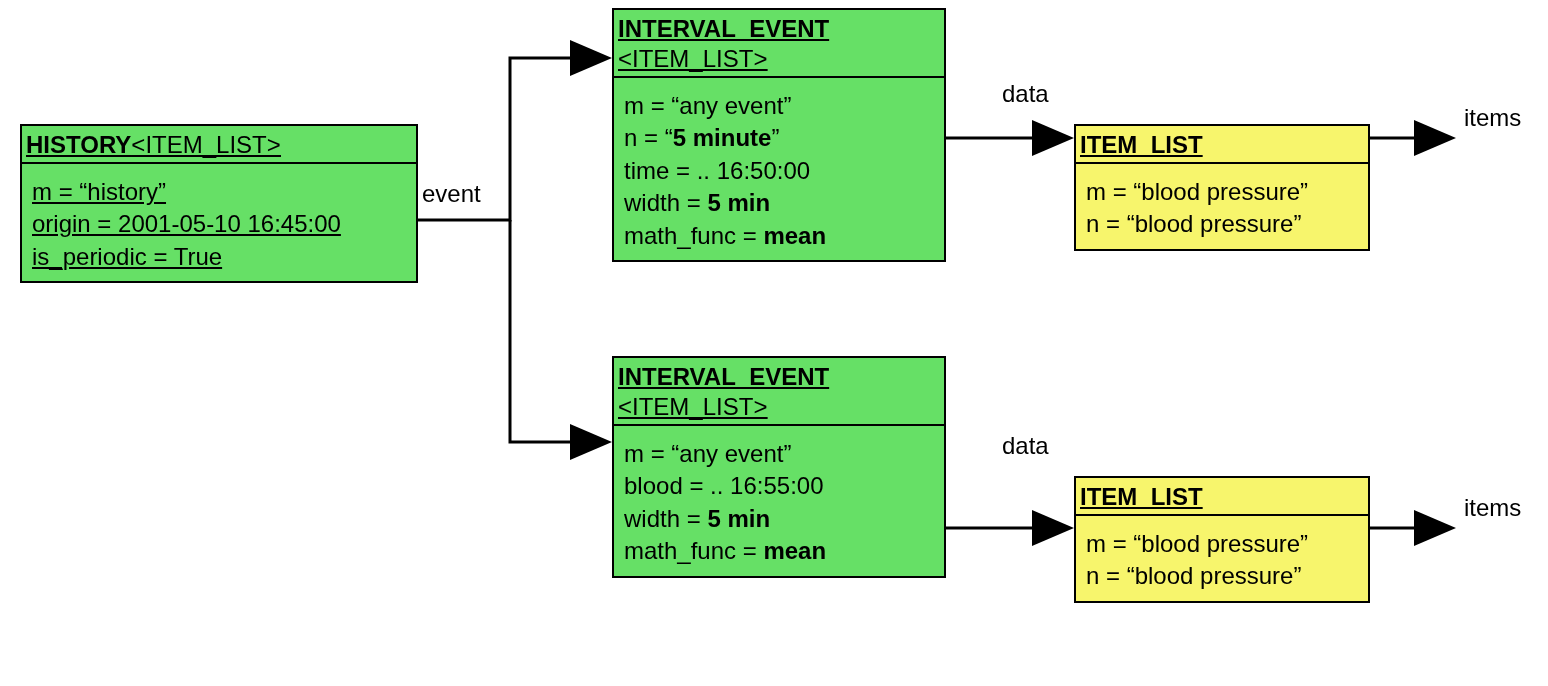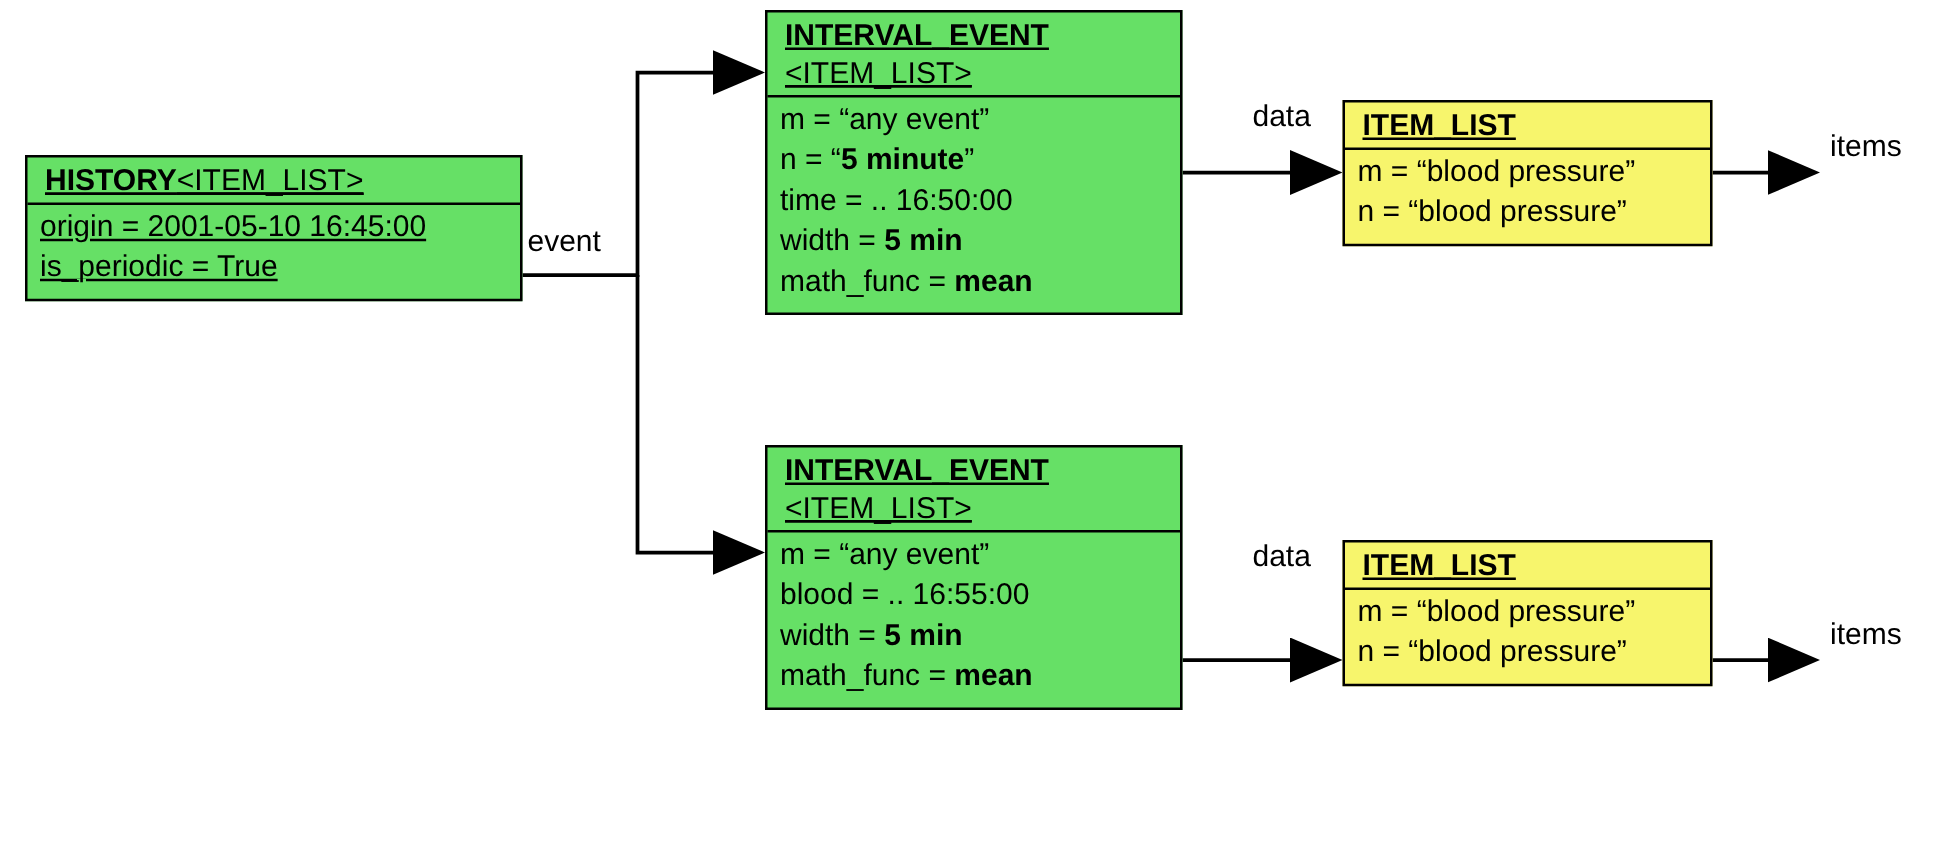--- a/index.html
+++ b/index.html
@@ -13,35 +13,35 @@
     background: #fff;
     color: #000;
   }
   .box {
     position: absolute;
     border: 2px solid #000;
     box-sizing: border-box;
     padding: 0;
   }
   .box-green { background: #66e066; }
-  .box-yellow { background: #f7f56c; }
+  .box-yellow { background: #f7f56c; margin-top: 44px; }
   .box-header {
-    padding: 4px 10px 2px 14px;
+    padding: 4px 10px 2px 4px;
     font-weight: bold;
     text-decoration: underline;
     border-bottom: 2px solid #000;
     line-height: 1.25;
     white-space: nowrap;
   }
   .box-header .gen {
     font-weight: normal;
     text-decoration: underline;
   }
   .box-body {
-    padding: 2px 10px 8px 10px;
+    padding: 12px 10px 8px 10px;
     line-height: 1.35;
     border-radius: 18px;
   }
   .box-body div { white-space: nowrap; }
   .bold { font-weight: bold; }
   .edge-label {
     position: absolute;
     font-size: 24px;
   }
   svg.arrows {
@@ -71,20 +71,21 @@
   <path d="M946 528 L1068 528" stroke="#000" stroke-width="3" fill="none" marker-end="url(#arrowhead)"></path>
 
   <path d="M1370 528 L1450 528" stroke="#000" stroke-width="3" fill="none" marker-end="url(#arrowhead)"></path>
 </svg>
 
 <div class="box box-green" style="left:20px; top:124px; width:398px;text-decoration:underline;">
   <div class="box-header">
     <span>HISTORY</span><span class="gen">&lt;ITEM_LIST&gt;</span>
   </div>
   <div class="box-body">
+    <div>m = “history”</div>
     <div>origin = 2001-05-10 16:45:00</div>
     <div>is_periodic = True</div>
   </div>
 </div>
 
 <div class="edge-label" style="left:422px; top:180px;">event</div>
 
 <div class="box box-green" style="left:612px; top:8px; width:334px;">
   <div class="box-header">
     <span>INTERVAL_EVENT</span><br>

